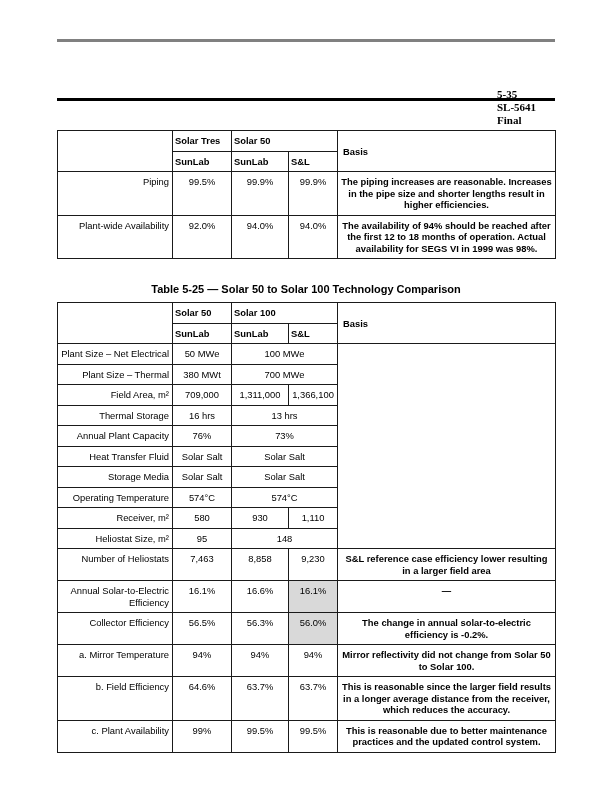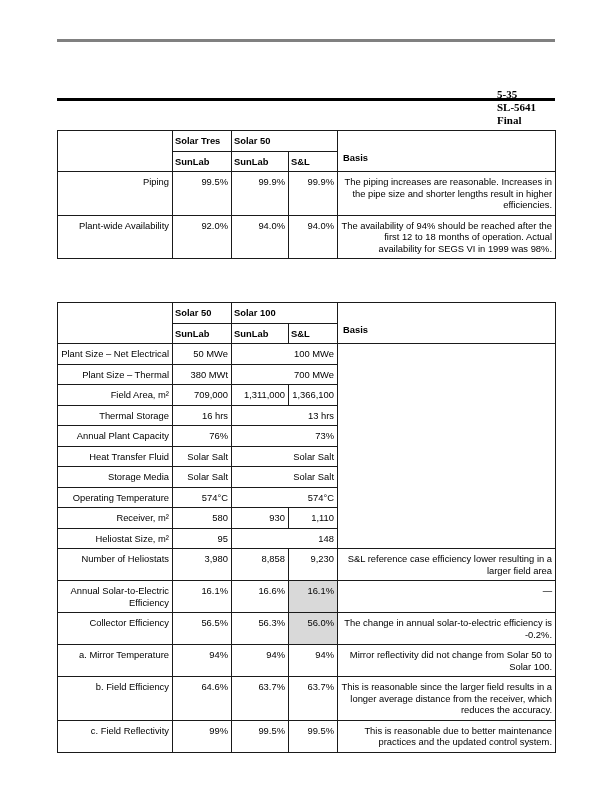--- a/index.html
+++ b/index.html
@@ -45,26 +45,26 @@
     border:1px solid var(--border);
     vertical-align:top;
     padding:4px 3px;
   }
   table.cmp th{
     font-weight:bold;text-align:left;vertical-align:middle;
     padding:4px 2px;height:11px;
   }
   table.cmp th.basis-h{
     text-align:left;vertical-align:bottom;
-    padding:4px 5px 8px 5px;
+    padding:4px 5px 14px 5px;
   }
   td.lbl{text-align:right;padding:4px 4px 4px 5px;}
   td.lbl.indent{padding-left:17px;}
-  td.val{text-align:right;padding:4px 2px;}
-  td.basis{text-align:right;padding:4px 5px;}
+  td.val{text-align:center;padding:4px 2px;}
+  td.basis{text-align:center;padding:4px 5px;font-weight:bold;}
   td.shaded{background:var(--shaded-cell);}
   td.blank{padding:0;}
   .t2-title{
     position:absolute;left:57px;top:283px;width:498px;
     text-align:center;font-weight:bold;font-size:11px;
   }
 </style>
 </head>
 <body>
 
@@ -110,20 +110,21 @@
       <tr>
         <td class="lbl">Plant-wide Availability</td>
         <td class="val">92.0%</td>
         <td class="val">94.0%</td>
         <td class="val">94.0%</td>
         <td class="basis">The availability of 94% should be reached after the first 12 to 18 months of operation. Actual availability for SEGS VI in 1999 was 98%.</td>
       </tr>
     </tbody>
   </table>
 
+  <div class="t2-title">Table 5-25 — Solar 50 to Solar 100 Technology Comparison</div>
 
   <table class="cmp" id="table2">
     <colgroup>
         <col class="c-label">
         <col class="c-v1">
         <col class="c-v2">
         <col class="c-v3">
         <col class="c-basis">
       </colgroup>
     <tbody>
@@ -188,21 +189,21 @@
         <td class="val">1,110</td>
       </tr>
       <tr>
         <td class="lbl">Heliostat Size, m²</td>
         <td class="val">95</td>
         <td class="val" colspan="2">148</td>
       </tr>
 
       <tr>
         <td class="lbl">Number of Heliostats</td>
-        <td class="val">3,980</td>
+        <td class="val">7,463</td>
         <td class="val">8,858</td>
         <td class="val">9,230</td>
         <td class="basis">S&amp;L reference case efficiency lower resulting in a larger field area</td>
       </tr>
       <tr>
         <td class="lbl">Annual Solar-to-Electric Efficiency</td>
         <td class="val">16.1%</td>
         <td class="val">16.6%</td>
         <td class="val shaded">16.1%</td>
         <td class="basis">—</td>
@@ -222,21 +223,21 @@
         <td class="basis">Mirror reflectivity did not change from Solar 50 to Solar 100.</td>
       </tr>
       <tr>
         <td class="lbl indent">b. Field Efficiency</td>
         <td class="val">64.6%</td>
         <td class="val">63.7%</td>
         <td class="val">63.7%</td>
         <td class="basis">This is reasonable since the larger field results in a longer average distance from the receiver, which reduces the accuracy.</td>
       </tr>
       <tr>
-        <td class="lbl indent">c. Field Reflectivity</td>
+        <td class="lbl indent">c. Plant Availability</td>
         <td class="val">99%</td>
         <td class="val">99.5%</td>
         <td class="val">99.5%</td>
         <td class="basis">This is reasonable due to better maintenance practices and the updated control system.</td>
       </tr>
     </tbody>
   </table>
 
 </div>
 

